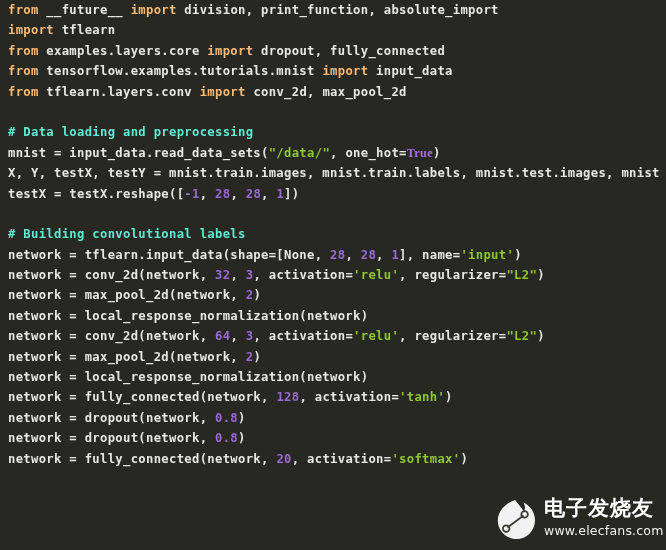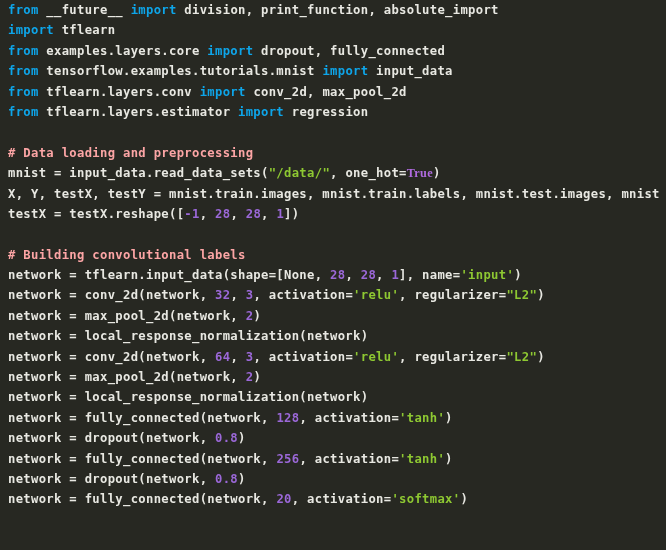--- a/index.html
+++ b/index.html
@@ -40,22 +40,22 @@
     white-space: pre;
     font-family: "DejaVu Sans Mono", "Liberation Mono", monospace;
     font-size: 12.2px;
     letter-spacing: 0.33px;
     padding-left: 8px;
     color: #e8e8e2;
     font-weight: bold;
   }
 
   
-  .t-kw   { color: #0ea5e9; }   
-  .t-cm   { color: #fca5a5; }   
+  .t-kw   { color: #fdba74; }   
+  .t-cm   { color: #5eead4; }   
   .t-str  { color: #8ec832; }   
   .t-num  { color: #9b68d8; }   
   .t-cnst { color: #b06be0; font-family: Liberation Serif, serif; }   
   .t-pl   { color: #e8e8e2; }   
 
   
   #watermark {
     position: absolute;
     left: 492px;
     top: 494px;
@@ -99,36 +99,46 @@
 <body>
 
 <div id="screenshot">
 
   <div id="code-area">
       <div class="code-line"><span class="t-kw">from</span><span class="t-pl"> __future__ </span><span class="t-kw">import</span><span class="t-pl"> division, print_function, absolute_import</span></div>
       <div class="code-line"><span class="t-kw">import</span><span class="t-pl"> tflearn</span></div>
       <div class="code-line"><span class="t-kw">from</span><span class="t-pl"> examples.layers.core </span><span class="t-kw">import</span><span class="t-pl"> dropout, fully_connected</span></div>
       <div class="code-line"><span class="t-kw">from</span><span class="t-pl"> tensorflow.examples.tutorials.mnist </span><span class="t-kw">import</span><span class="t-pl"> input_data</span></div>
       <div class="code-line"><span class="t-kw">from</span><span class="t-pl"> tflearn.layers.conv </span><span class="t-kw">import</span><span class="t-pl"> conv_2d, max_pool_2d</span></div>
-      <div class="code-line"><span class="t-kw">from</span><span class="t-pl"> tflearn.layers.estimator </span><span class="t-kw">import</span><span class="t-pl"> regression</span></div>
       <div class="code-line">&nbsp;</div>
       <div class="code-line"><span class="t-cm"># Data loading and preprocessing</span></div>
       <div class="code-line"><span class="t-pl">mnist = input_data.read_data_sets(</span><span class="t-str">"/data/"</span><span class="t-pl">, one_hot=</span><span class="t-cnst">True</span><span class="t-pl">)</span></div>
       <div class="code-line"><span class="t-pl">X, Y, testX, testY = mnist.train.images, mnist.train.labels, mnist.test.images, mnist</span></div>
       <div class="code-line"><span class="t-pl">testX = testX.reshape([</span><span class="t-num">-1</span><span class="t-pl">, </span><span class="t-num">28</span><span class="t-pl">, </span><span class="t-num">28</span><span class="t-pl">, </span><span class="t-num">1</span><span class="t-pl">])</span></div>
       <div class="code-line">&nbsp;</div>
       <div class="code-line"><span class="t-cm"># Building convolutional labels</span></div>
       <div class="code-line"><span class="t-pl">network = tflearn.input_data(shape=[None, </span><span class="t-num">28</span><span class="t-pl">, </span><span class="t-num">28</span><span class="t-pl">, </span><span class="t-num">1</span><span class="t-pl">], name=</span><span class="t-str">'input'</span><span class="t-pl">)</span></div>
       <div class="code-line"><span class="t-pl">network = conv_2d(network, </span><span class="t-num">32</span><span class="t-pl">, </span><span class="t-num">3</span><span class="t-pl">, activation=</span><span class="t-str">'relu'</span><span class="t-pl">, regularizer=</span><span class="t-str">"L2"</span><span class="t-pl">)</span></div>
       <div class="code-line"><span class="t-pl">network = max_pool_2d(network, </span><span class="t-num">2</span><span class="t-pl">)</span></div>
       <div class="code-line"><span class="t-pl">network = local_response_normalization(network)</span></div>
       <div class="code-line"><span class="t-pl">network = conv_2d(network, </span><span class="t-num">64</span><span class="t-pl">, </span><span class="t-num">3</span><span class="t-pl">, activation=</span><span class="t-str">'relu'</span><span class="t-pl">, regularizer=</span><span class="t-str">"L2"</span><span class="t-pl">)</span></div>
       <div class="code-line"><span class="t-pl">network = max_pool_2d(network, </span><span class="t-num">2</span><span class="t-pl">)</span></div>
       <div class="code-line"><span class="t-pl">network = local_response_normalization(network)</span></div>
       <div class="code-line"><span class="t-pl">network = fully_connected(network, </span><span class="t-num">128</span><span class="t-pl">, activation=</span><span class="t-str">'tanh'</span><span class="t-pl">)</span></div>
       <div class="code-line"><span class="t-pl">network = dropout(network, </span><span class="t-num">0.8</span><span class="t-pl">)</span></div>
-      <div class="code-line"><span class="t-pl">network = fully_connected(network, </span><span class="t-num">256</span><span class="t-pl">, activation=</span><span class="t-str">'tanh'</span><span class="t-pl">)</span></div>
       <div class="code-line"><span class="t-pl">network = dropout(network, </span><span class="t-num">0.8</span><span class="t-pl">)</span></div>
       <div class="code-line"><span class="t-pl">network = fully_connected(network, </span><span class="t-num">20</span><span class="t-pl">, activation=</span><span class="t-str">'softmax'</span><span class="t-pl">)</span></div>
     </div>
 
+  <div id="watermark">
+    <div id="wm-logo">
+      <svg viewBox="0 0 46 46" width="46" height="46" xmlns="http://www.w3.org/2000/svg">
+        <path d="M23 4 C27 9 30 12 32 16 C33.4 12.6 33.2 9.4 31.4 6.2 C38.6 10 43 16.6 43 24.4 C43 34.6 34.6 43 24.4 43 C14.2 43 5.8 34.6 5.8 24.4 C5.8 14.9 13.4 7.4 23 4 Z" fill="#f2f2f2"></path>
+        <line x1="15.5" y1="31.5" x2="31.5" y2="19.5" stroke="#3a3a33" stroke-width="1.7"></line>
+        <circle cx="14.2" cy="32.6" r="3.3" fill="none" stroke="#3a3a33" stroke-width="1.7"></circle>
+        <circle cx="32.6" cy="18.4" r="3.3" fill="none" stroke="#3a3a33" stroke-width="1.7"></circle>
+      </svg>
+    </div>
+    <div id="wm-cn">电子发烧友</div>
+    <div id="wm-url">www.elecfans.com</div>
+  </div>
 
 </div>
 
 </body></html>

